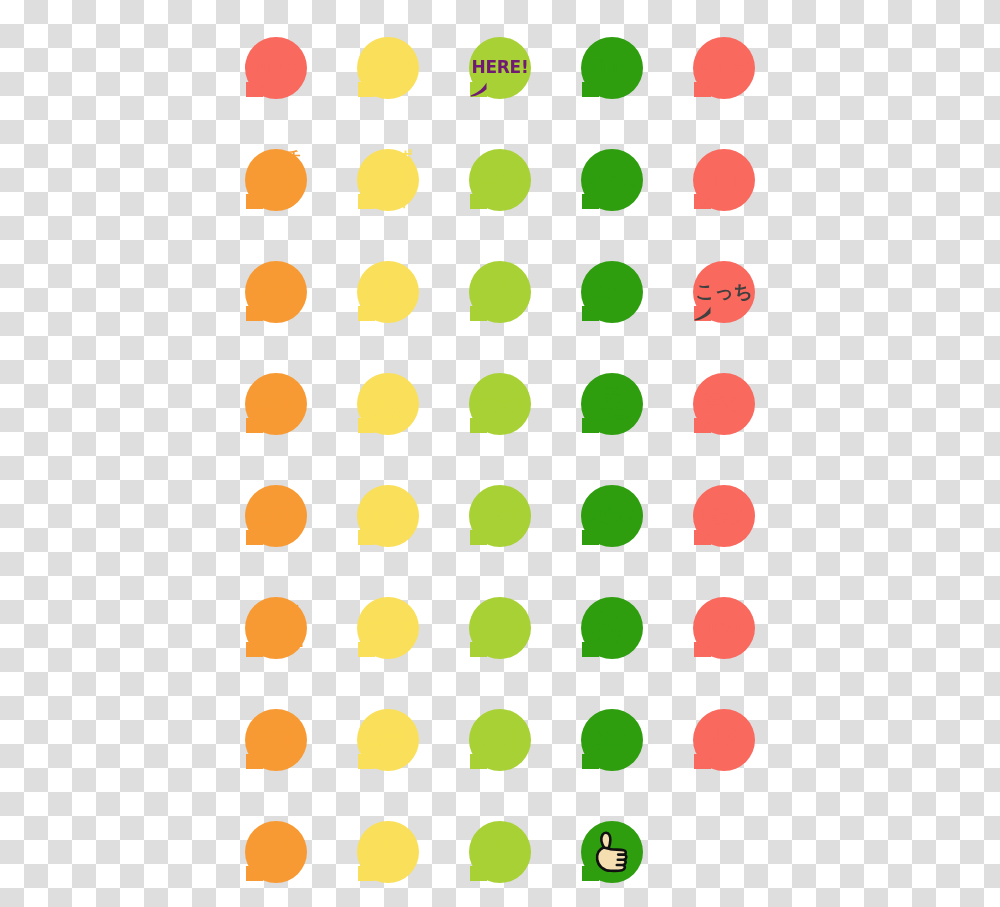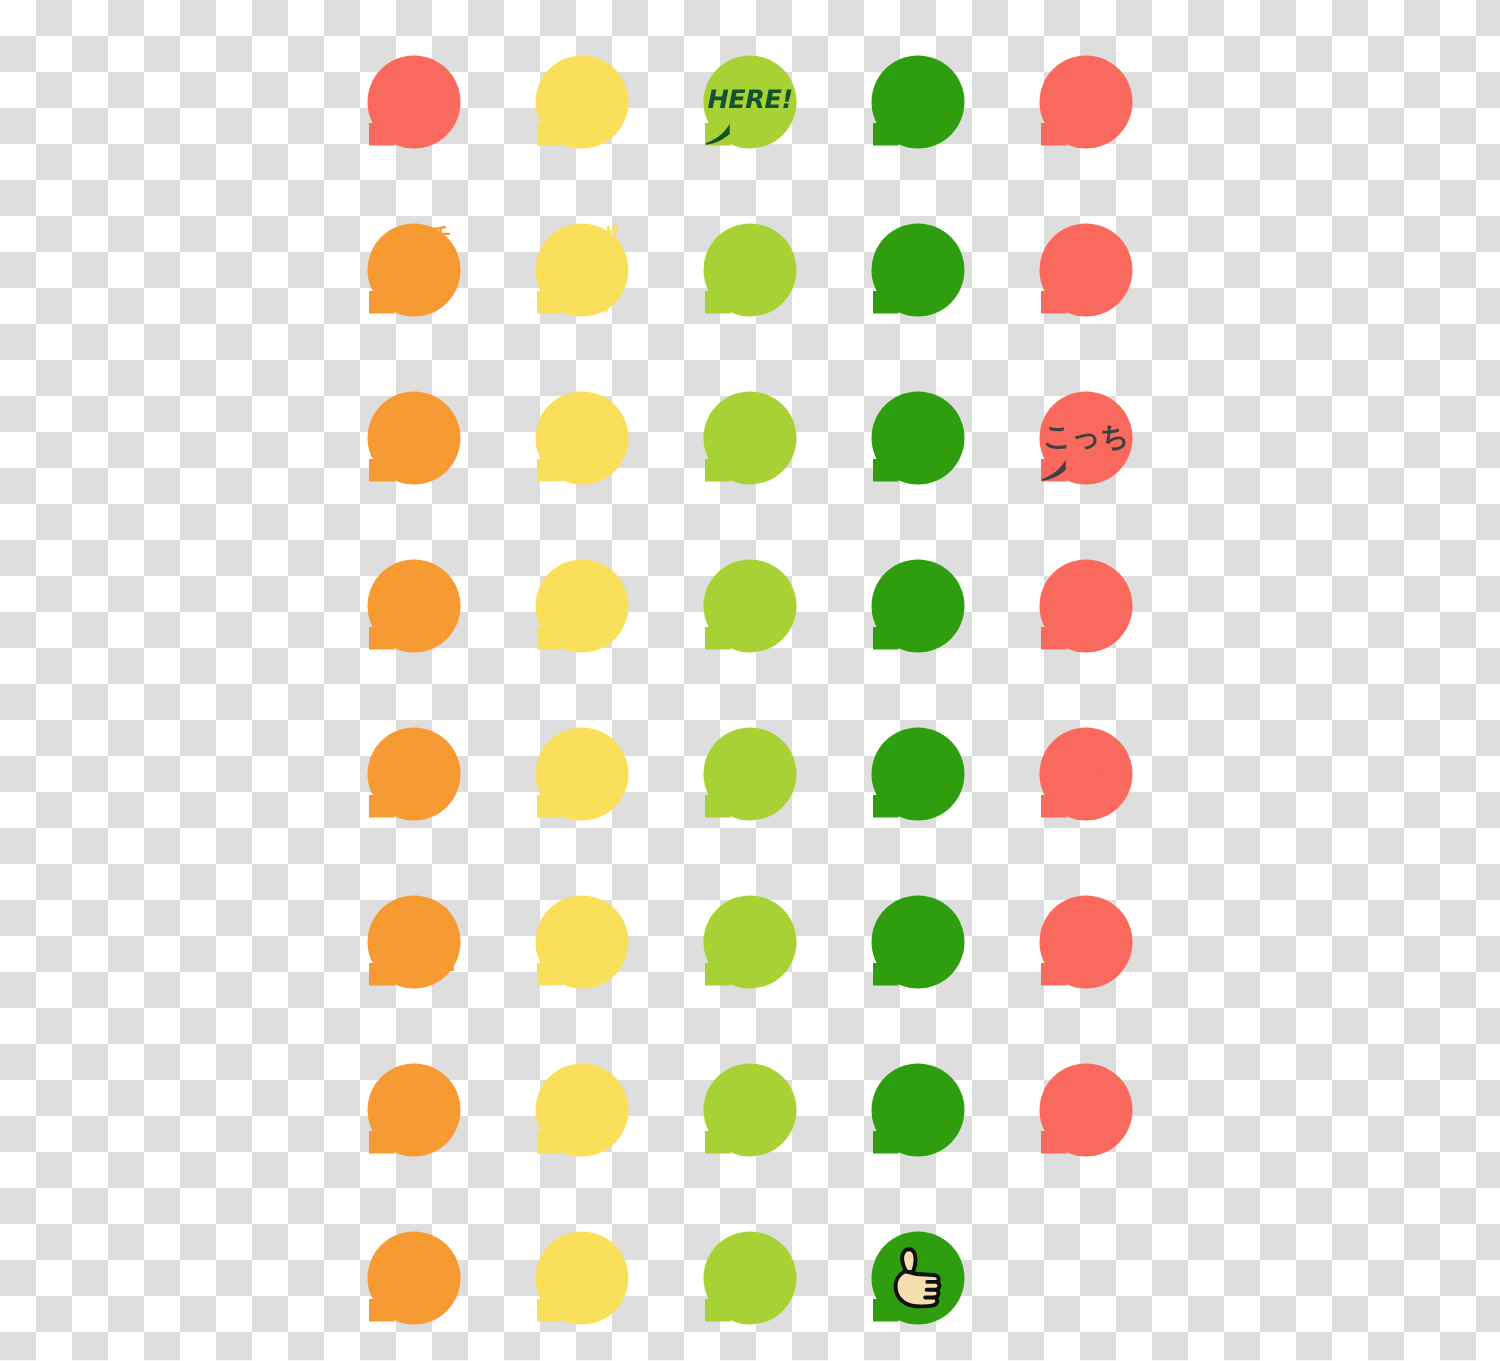--- a/index.html
+++ b/index.html
@@ -117,21 +117,21 @@
         <div class="bubble" style="background-color: rgb(250, 223, 90); color: rgb(250, 223, 90);">
           <span class="tail">
             <svg viewBox="0 0 17 15" xmlns="http://www.w3.org/2000/svg">
               <path d="M16.5 0.5 C13 6.5 9 10 1.2 13.2 C0.3 13.6 0.2 14.6 1.6 14.4 C7.2 13.8 12.2 11.2 16.5 7.2 Z" fill="currentColor"></path>
             </svg>
           </span>
           <span class="label sz-latin">Look!</span>
         </div>
       </div>
       <div class="sticker-cell">
-        <div class="bubble" style="background-color: rgb(168, 209, 53); color: #14532d; font-style: italic;">
+        <div class="bubble" style="background-color: rgb(168, 209, 53); color: #701a75;">
           <span class="tail">
             <svg viewBox="0 0 17 15" xmlns="http://www.w3.org/2000/svg">
               <path d="M16.5 0.5 C13 6.5 9 10 1.2 13.2 C0.3 13.6 0.2 14.6 1.6 14.4 C7.2 13.8 12.2 11.2 16.5 7.2 Z" fill="currentColor"></path>
             </svg>
           </span>
           <span class="label sz-latin">HERE!</span>
         </div>
       </div>
       <div class="sticker-cell">
         <div class="bubble" style="background-color: rgb(46, 158, 14); color: rgb(46, 158, 14);">

